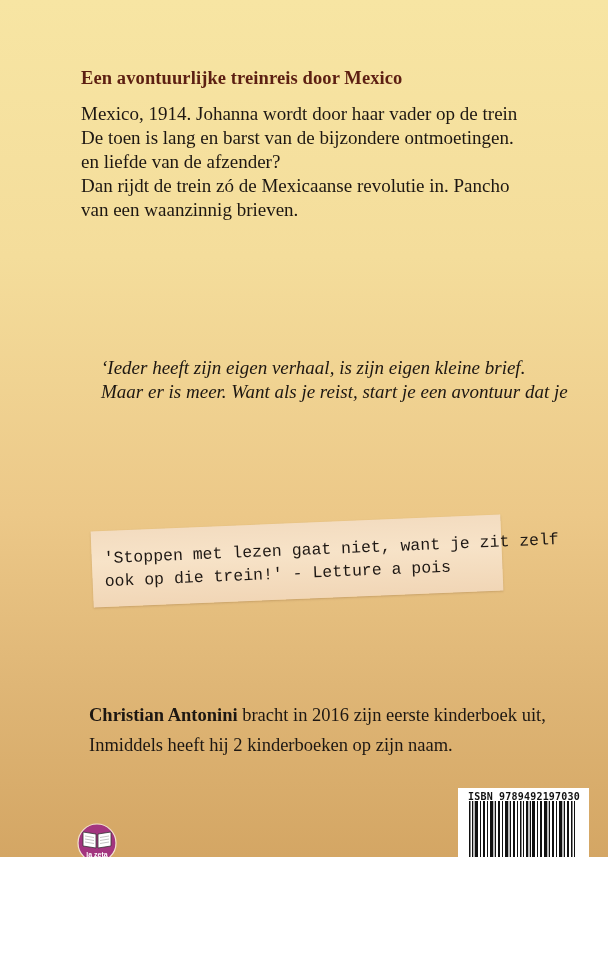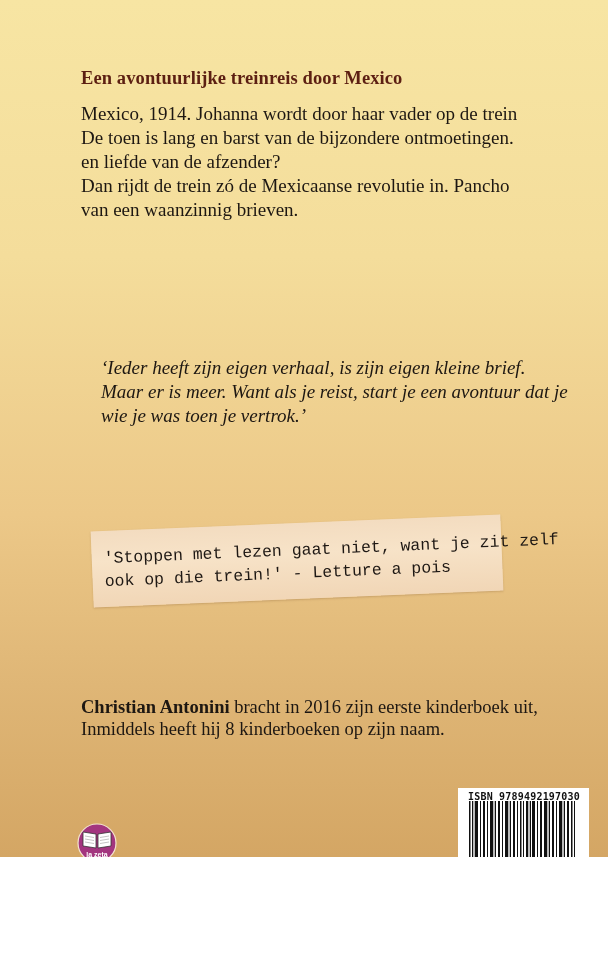--- a/index.html
+++ b/index.html
@@ -39,21 +39,21 @@
   .note-text {
     position: absolute; left: 12px; top: 16px; width: 400px;
     font-family: "Liberation Mono", monospace; font-size: 16.5px; line-height: 23px;
     color: #1e1814;
   }
   .note-text p { margin: 0; white-space: nowrap; }
   .author {
     position: absolute; left: 81px; top: 696px; width: 490px;
     font-family: "Liberation Serif", serif; font-size: 18.5px; line-height: 22px;
   }
-  .author p { margin: 0; }
+  .author p { margin: 8px; }
   .author b { font-weight: bold; }
   .logo { position: absolute; left: 77px; top: 823px; width: 40px; height: 40px; }
   .logo-url {
     position: absolute; left: 72px; top: 876px;
     font-family: Liberation Mono, monospace; font-size: 11px; color: #2a1f18;
   }
   .barcode {
     position: absolute; left: 458px; top: 788px; width: 131px; height: 100px;
     background: #fff;
   }
@@ -81,33 +81,32 @@
     <p>Mexico, 1914. Johanna wordt door haar vader op de trein</p>
     <p>De toen is lang en barst van de bijzondere ontmoetingen.</p>
     <p>en liefde van de afzender?</p>
     <p>Dan rijdt de trein zó de Mexicaanse revolutie in. Pancho</p>
     <p>van een waanzinnig brieven.</p>
   </div>
 
   <div class="quote">
     <p>‘Ieder heeft zijn eigen verhaal, is zijn eigen kleine brief.</p>
     <p>Maar er is meer. Want als je reist, start je een avontuur dat je</p>
-    <p>wie je was toen je vertrok.’</p>
   </div>
 
   <div class="note">
     <div class="note-text">
       <p>'Stoppen met lezen gaat niet, want je zit zelf</p>
       <p>ook op die trein!' - Letture a pois</p>
     </div>
   </div>
 
   <div class="author">
     <p><b>Christian Antonini</b><span> bracht in 2016 zijn eerste kinderboek uit,</span></p>
-    <p>Inmiddels heeft hij 8 kinderboeken op zijn naam.</p>
+    <p>Inmiddels heeft hij 2 kinderboeken op zijn naam.</p>
   </div>
 
   <div class="logo">
     <svg width="40" height="40" viewBox="0 0 40 40">
       <circle cx="20" cy="20" r="19" fill="#a3357f" stroke="#f3e3d0" stroke-width="1.2"></circle>
       <path d="M6 9 L19 11 L19 25 L6 23 Z" fill="#ffffff" stroke="#333" stroke-width="0.8"></path>
       <path d="M34 9 L21 11 L21 25 L34 23 Z" fill="#ffffff" stroke="#333" stroke-width="0.8"></path>
       <line x1="8" y1="13" x2="17" y2="14.5" stroke="#888" stroke-width="0.5"></line>
       <line x1="8" y1="16" x2="17" y2="17.5" stroke="#888" stroke-width="0.5"></line>
       <line x1="8" y1="19" x2="17" y2="20.5" stroke="#888" stroke-width="0.5"></line>

